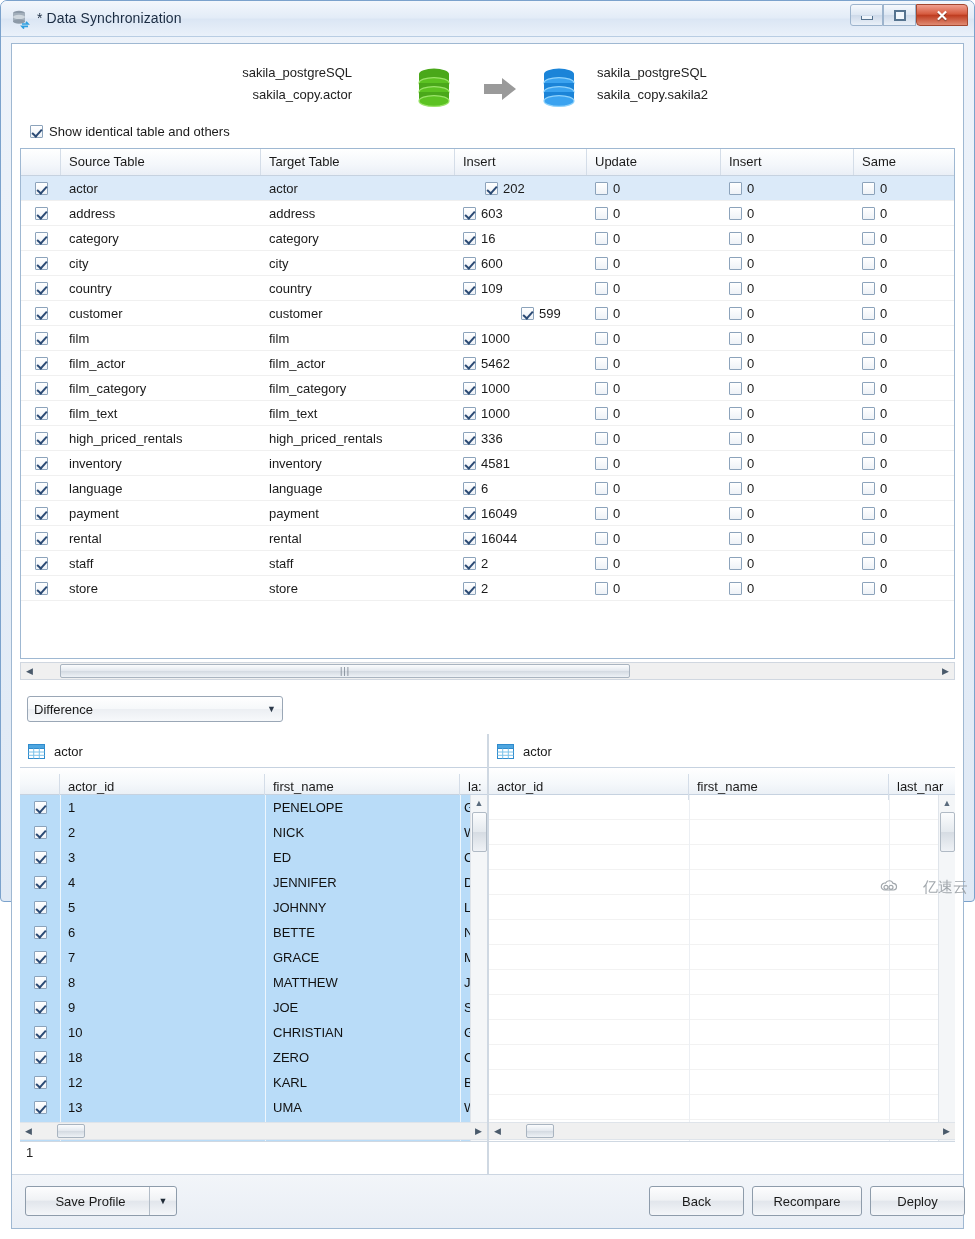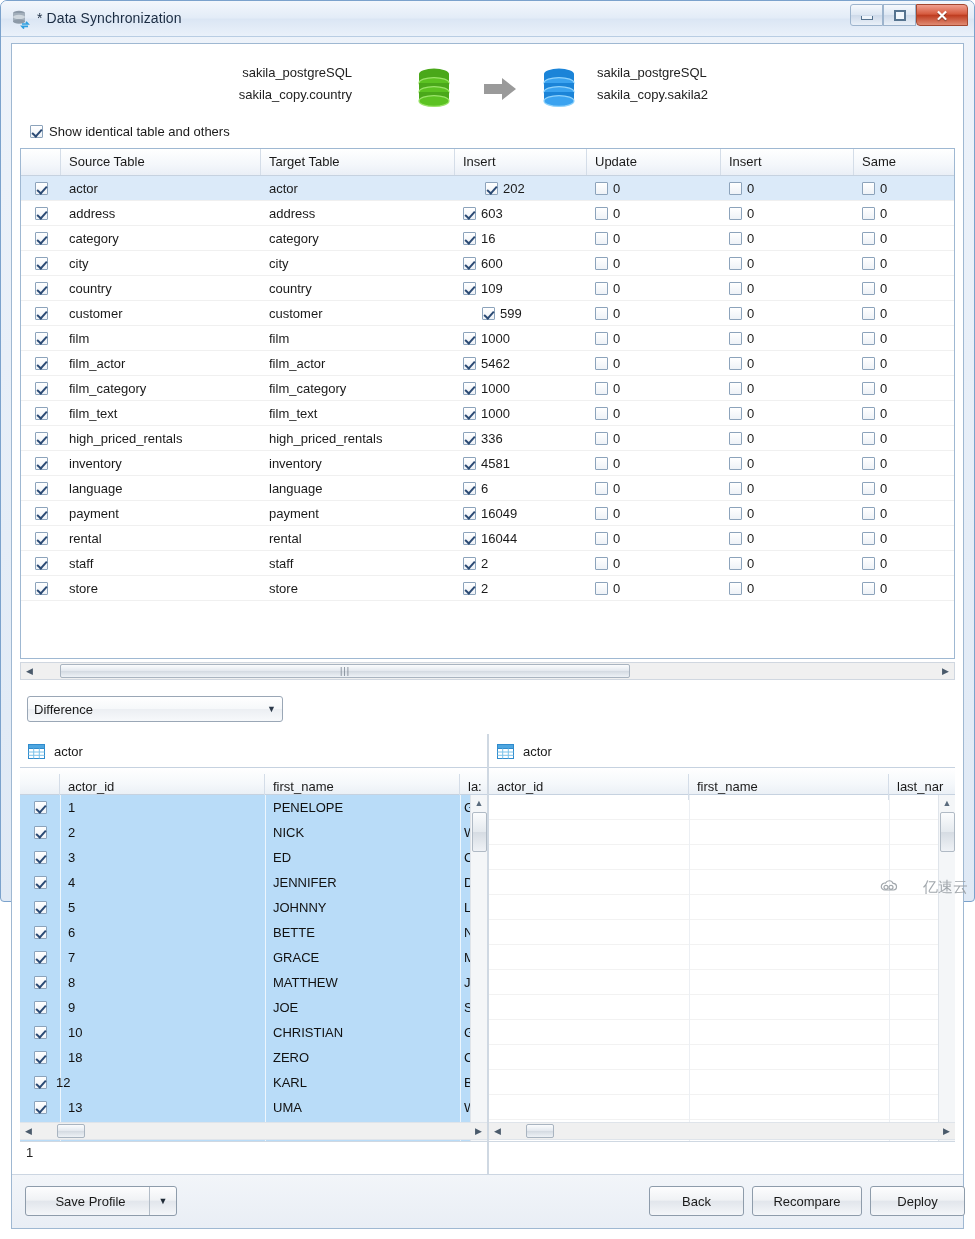--- a/index.html
+++ b/index.html
@@ -267,21 +267,21 @@
     </div>
   </div>
 
   <div class="client">
 
     <div class="hdr">
       <div class="db-row">
 
         <div style="position:absolute;left:150px;top:0;width:190px;text-align:right;">
           <div class="lbl1">sakila_postgreSQL</div>
-          <div class="lbl1">sakila_copy.country</div>
+          <div class="lbl1">sakila_copy.actor</div>
         </div>
 
         <span class="dbicon" style="left:403px;">
           <svg width="38" height="46" viewBox="0 0 38 46">
             <ellipse cx="19" cy="8" rx="15" ry="5.4" fill="#4aa81a"></ellipse>
             <rect x="4" y="8" width="30" height="9" fill="#4aa81a"></rect>
             <ellipse cx="19" cy="17" rx="15" ry="5.4" fill="#5cc222" stroke="#9be36a" stroke-width="1.2"></ellipse>
             <rect x="4" y="17" width="30" height="9" fill="#4aa81a"></rect>
             <ellipse cx="19" cy="26" rx="15" ry="5.4" fill="#5cc222" stroke="#9be36a" stroke-width="1.2"></ellipse>
             <rect x="4" y="26" width="30" height="9" fill="#4aa81a"></rect>
@@ -372,21 +372,21 @@
             <div class="gcell" style="left: 248px; width: 194px;"><span>country</span></div>
             <div class="gcell" style="left: 442px; width: 132px;"><span class="cb checked"></span><span>109</span></div>
             <div class="gcell" style="left: 574px; width: 134px;"><span class="cb"></span><span>0</span></div>
             <div class="gcell" style="left: 708px; width: 133px;"><span class="cb"></span><span>0</span></div>
             <div class="gcell" style="left: 841px; width: 100px;"><span class="cb"></span><span>0</span></div>
           </div>
           <div class="grow">
             <div class="gcell" style="left: 14px;"><span class="cb checked"></span></div>
             <div class="gcell" style="left: 48px; width: 200px;"><span>customer</span></div>
             <div class="gcell" style="left: 248px; width: 194px;"><span>customer</span></div>
-            <div class="gcell" style="left: 417px; width: 132px; padding-left: 44px;"><span class="cb checked"></span><span>599</span></div>
+            <div class="gcell" style="left: 456px; width: 132px; padding-left: 44px;"><span class="cb checked"></span><span>599</span></div>
             <div class="gcell" style="left: 574px; width: 134px;"><span class="cb"></span><span>0</span></div>
             <div class="gcell" style="left: 708px; width: 133px;"><span class="cb"></span><span>0</span></div>
             <div class="gcell" style="left: 841px; width: 100px;"><span class="cb"></span><span>0</span></div>
           </div>
           <div class="grow">
             <div class="gcell" style="left: 14px;"><span class="cb checked"></span></div>
             <div class="gcell" style="left: 48px; width: 200px;"><span>film</span></div>
             <div class="gcell" style="left: 248px; width: 194px;"><span>film</span></div>
             <div class="gcell" style="left: 442px; width: 132px;"><span class="cb checked"></span><span>1000</span></div>
             <div class="gcell" style="left: 574px; width: 134px;"><span class="cb"></span><span>0</span></div>
@@ -619,21 +619,21 @@
                 <div class="vline" style="left:40px;"></div>
                 <div class="dcell" style="left:48px;width:195px;">18</div>
                 <div class="vline" style="left:245px;"></div>
                 <div class="dcell" style="left:253px;width:185px;">ZERO</div>
                 <div class="vline" style="left:440px;"></div>
                 <div class="dcell" style="left:444px;width:24px;">CA</div>
               </div>
               <div class="dr sel">
                 <div class="dcell" style="left:14px;"><span class="cb checked"></span></div>
                 <div class="vline" style="left:40px;"></div>
-                <div class="dcell" style="left:36px;width:195px;">12</div>
+                <div class="dcell" style="left:48px;width:195px;">12</div>
                 <div class="vline" style="left:245px;"></div>
                 <div class="dcell" style="left:253px;width:185px;">KARL</div>
                 <div class="vline" style="left:440px;"></div>
                 <div class="dcell" style="left:444px;width:24px;">BE</div>
               </div>
               <div class="dr sel">
                 <div class="dcell" style="left:14px;"><span class="cb checked"></span></div>
                 <div class="vline" style="left:40px;"></div>
                 <div class="dcell" style="left:48px;width:195px;">13</div>
                 <div class="vline" style="left:245px;"></div>

